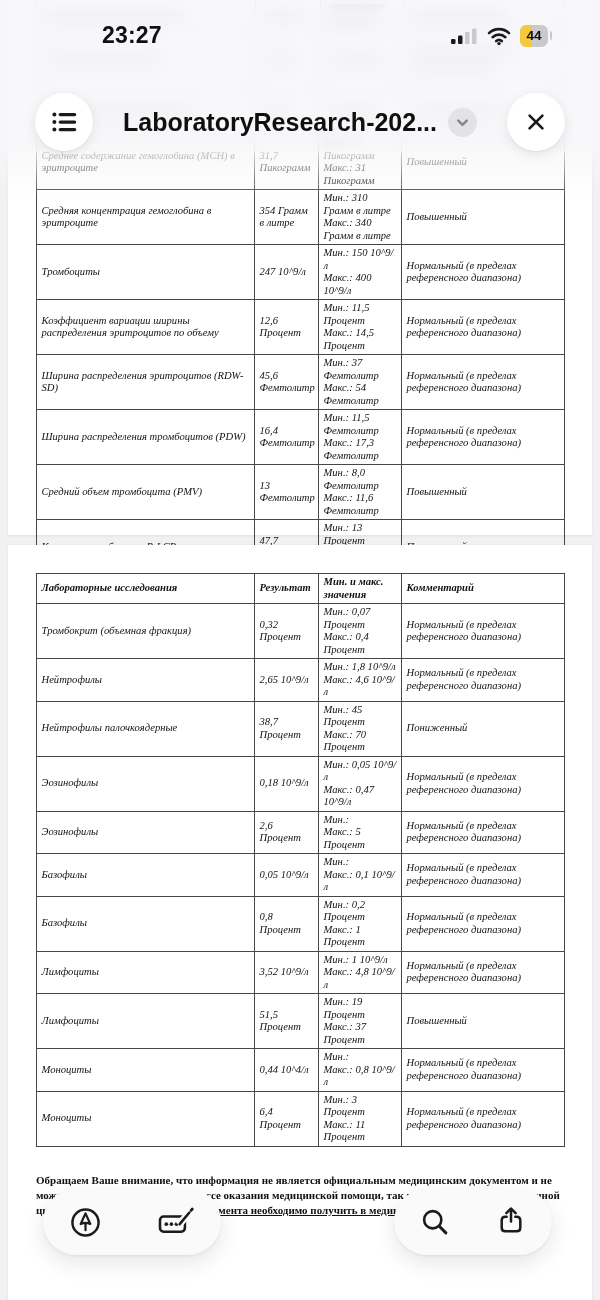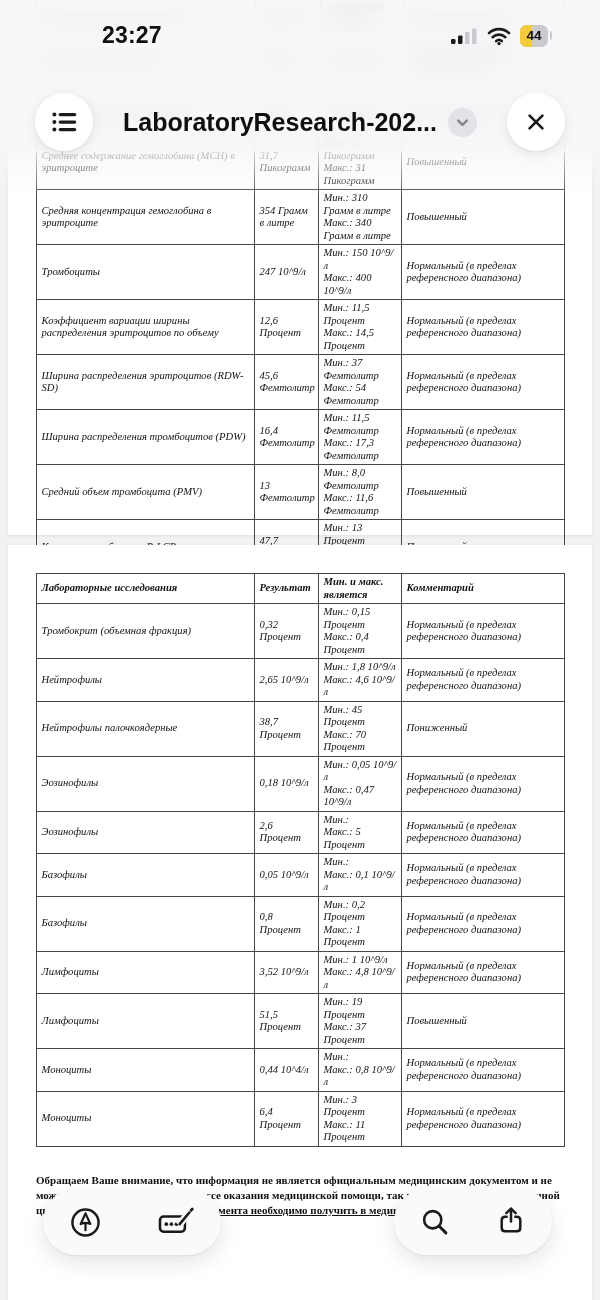--- a/index.html
+++ b/index.html
@@ -204,30 +204,30 @@
         <colgroup>
             <col style="width:218px">
             <col style="width:64px">
             <col style="width:83px">
             <col style="width:163px">
           </colgroup>
         <thead>
           <tr>
             <th>Лабораторные исследования</th>
             <th>Результат</th>
-            <th>Мин. и макс. является</th>
+            <th>Мин. и макс. значения</th>
             <th>Комментарий</th>
           </tr>
         </thead>
         <tbody>
 
             <tr>
               <td>Тромбокрит (объемная фракция)</td>
               <td>0,32 Процент</td>
-              <td class="range-cell">Мин.: 0,15 Процент
+              <td class="range-cell">Мин.: 0,07 Процент
 Макс.: 0,4 Процент</td>
               <td>Нормальный (в пределах референсного диапазона)</td>
             </tr>
 
             <tr>
               <td>Нейтрофилы</td>
               <td>2,65 10^9/л</td>
               <td class="range-cell">Мин.: 1,8 10^9/л
 Макс.: 4,6 10^9/л</td>
               <td>Нормальный (в пределах референсного диапазона)</td>

